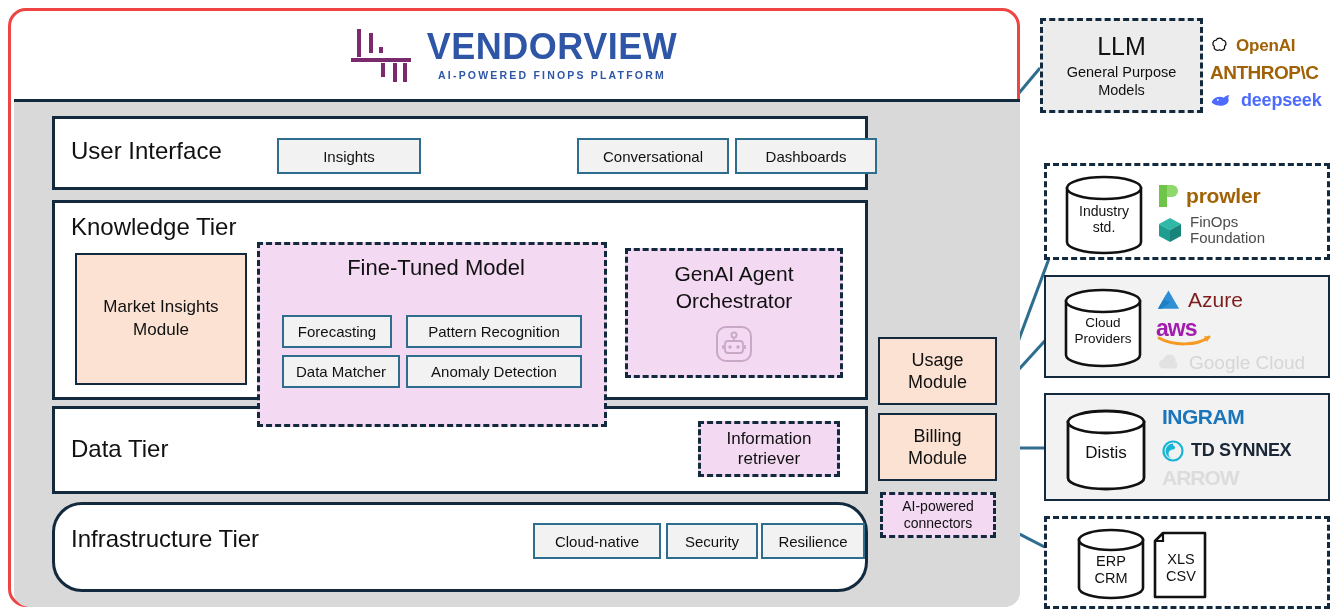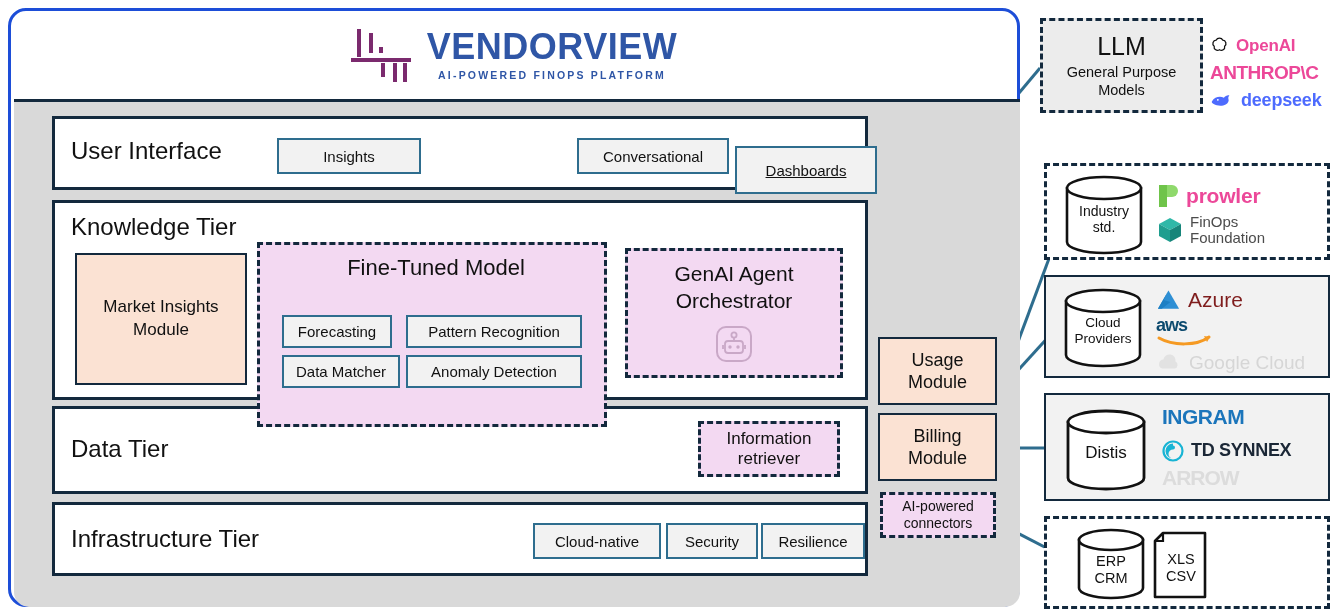--- a/index.html
+++ b/index.html
@@ -2,21 +2,21 @@
 <html><head>
 <meta charset="utf-8">
 <style>
   html,body{margin:0;padding:0;background:#ffffff;}
   body{width:1334px;height:615px;position:relative;overflow:hidden;
        font-family:"Liberation Sans","DejaVu Sans",sans-serif;color:#111111;}
 
   .abs{position:absolute;box-sizing:border-box;}
 
   
-  #platform{left:8px;top:8px;width:1012px;height:599px;border:3px solid #1d4ed8;
+  #platform{left:8px;top:8px;width:1012px;height:599px;border:3px solid #ef4444;
             border-radius:18px;background:#ffffff;}
   #logo-area{left:0;top:0;width:1006px;height:88px;display:flex;align-items:center;
              justify-content:center;}
   .logo-wrap{display:flex;align-items:center;gap:14px;}
   .logo-mark{width:62px;height:56px;position:relative;}
   .logo-text{display:flex;flex-direction:column;align-items:center;line-height:1;}
   .logo-main{font-size:36px;font-weight:bold;letter-spacing:.5px;color:#2f56a6;}
   .logo-sub{font-size:10.5px;font-weight:bold;letter-spacing:2.2px;color:#2f56a6;margin-top:5px;}
 
   #platform-body{left:3px;top:88px;width:1006px;height:508px;background:#d9d9d9;
@@ -39,21 +39,21 @@
   
   .side-panel-solid{background:#f2f2f2;border:2.5px solid #13293d;}
   .side-panel-dashed{background:#ffffff;border:3px dashed #13293d;}
 
   .cyl-label{font-size:14px;line-height:1.15;color:#111;text-align:center;}
 
   svg{display:block;overflow:visible;}
   #wires{left:0;top:0;width:1334px;height:615px;pointer-events:none;}
 
   .logo-row{display:flex;align-items:center;gap:7px;}
-  .brand-txt{font-size:17px;font-weight:bold;color:#ec4899;letter-spacing:-.2px;}
+  .brand-txt{font-size:17px;font-weight:bold;color:#a16207;letter-spacing:-.2px;}
 </style>
 </head>
 <body>
 
 <svg id="wires" class="abs">
 
   <line x1="845" y1="300" x2="1040" y2="68" stroke="#2e6d8e" stroke-width="3"></line>
 
   <line x1="1000" y1="390" x2="1066" y2="213" stroke="#2e6d8e" stroke-width="3"></line>
 
@@ -91,39 +91,39 @@
       </div>
     </div>
   </div>
 
   <div id="platform-body" class="abs">
 
     <div class="abs tier" style="left:38px;top:14px;width:816px;height:74px;">
       <div class="tier-title" style="left:16px;top:18px;">User Interface</div>
       <div class="abs pill" style="left:222px;top:19px;width:144px;height:36px;">Insights</div>
       <div class="abs pill" style="left:522px;top:19px;width:152px;height:36px;">Conversational</div>
-      <div class="abs pill" style="left:680px;top:27px;width:142px;height:48px;text-decoration:underline;">Dashboards</div>
+      <div class="abs pill" style="left:680px;top:19px;width:142px;height:36px;">Dashboards</div>
     </div>
 
     <div class="abs tier" style="left:38px;top:98px;width:816px;height:200px;">
       <div class="tier-title" style="left:16px;top:10px;">Knowledge Tier</div>
 
       <div class="abs peach col" style="left:20px;top:50px;width:172px;height:132px;">
         <div style="font-size:17px;line-height:1.35;">
           <div>Market Insights</div>
           <div>Module</div>
         </div>
       </div>
     </div>
 
     <div class="abs tier" style="left:38px;top:304px;width:816px;height:88px;">
       <div class="tier-title" style="left:16px;top:26px;">Data Tier</div>
     </div>
 
-    <div class="abs tier" style="left:38px;top:400px;width:816px;height:74px;">
+    <div class="abs tier" style="left:38px;top:400px;width:816px;height:90px;border-radius:30px;">
       <div class="tier-title" style="left:16px;top:20px;">Infrastructure Tier</div>
       <div class="abs pill" style="left:478px;top:18px;width:128px;height:36px;">Cloud-native</div>
       <div class="abs pill" style="left:611px;top:18px;width:92px;height:36px;">Security</div>
       <div class="abs pill" style="left:706px;top:18px;width:104px;height:36px;">Resilience</div>
     </div>
 
   </div>
 </div>
 
 <div class="abs pink-dashed" style="left:257px;top:242px;width:350px;height:185px;">
@@ -254,21 +254,21 @@
   </div>
   <div class="abs" style="left:110px;top:8px;">
     <div class="logo-row" style="height:30px;">
       <svg width="25" height="22" viewBox="0 0 26 22">
         <path d="M13 1 L24 20 L2 20 Z" fill="#2e8fd4"></path>
         <path d="M13 1 L8 11 L15 13 L6 20 L2 20 Z" fill="#1d7fc4"></path>
       </svg>
       <span style="font-size:21px;color:#7f1d1d;">Azure</span>
     </div>
     <div style="height:34px;position:relative;">
-      <div style="font-size:18px;font-weight:bold;color:#0c4a6e;letter-spacing:-1px;">aws</div>
+      <div style="font-size:23px;font-weight:bold;color:#a21caf;letter-spacing:-1px;">aws</div>
       <svg width="56" height="11" viewBox="0 0 56 11" style="position:absolute;left:1px;top:20px;">
         <path d="M2 3 C16 11 40 11 52 2" fill="none" stroke="#f59a23" stroke-width="3" stroke-linecap="round"></path>
         <path d="M47 1 L53 2 L50 7 Z" fill="#f59a23"></path>
       </svg>
     </div>
     <div class="logo-row" style="height:28px;">
       <svg width="26" height="18" viewBox="0 0 28 18">
         <path d="M7 15 a5 5 0 0 1 1-9.8 A6.5 6.5 0 0 1 21 7.5 a4 4 0 0 1-1 7.5 Z" fill="#e2e2e2"></path>
       </svg>
       <span style="font-size:19px;color:#d6d6d6;">Google Cloud</span>

